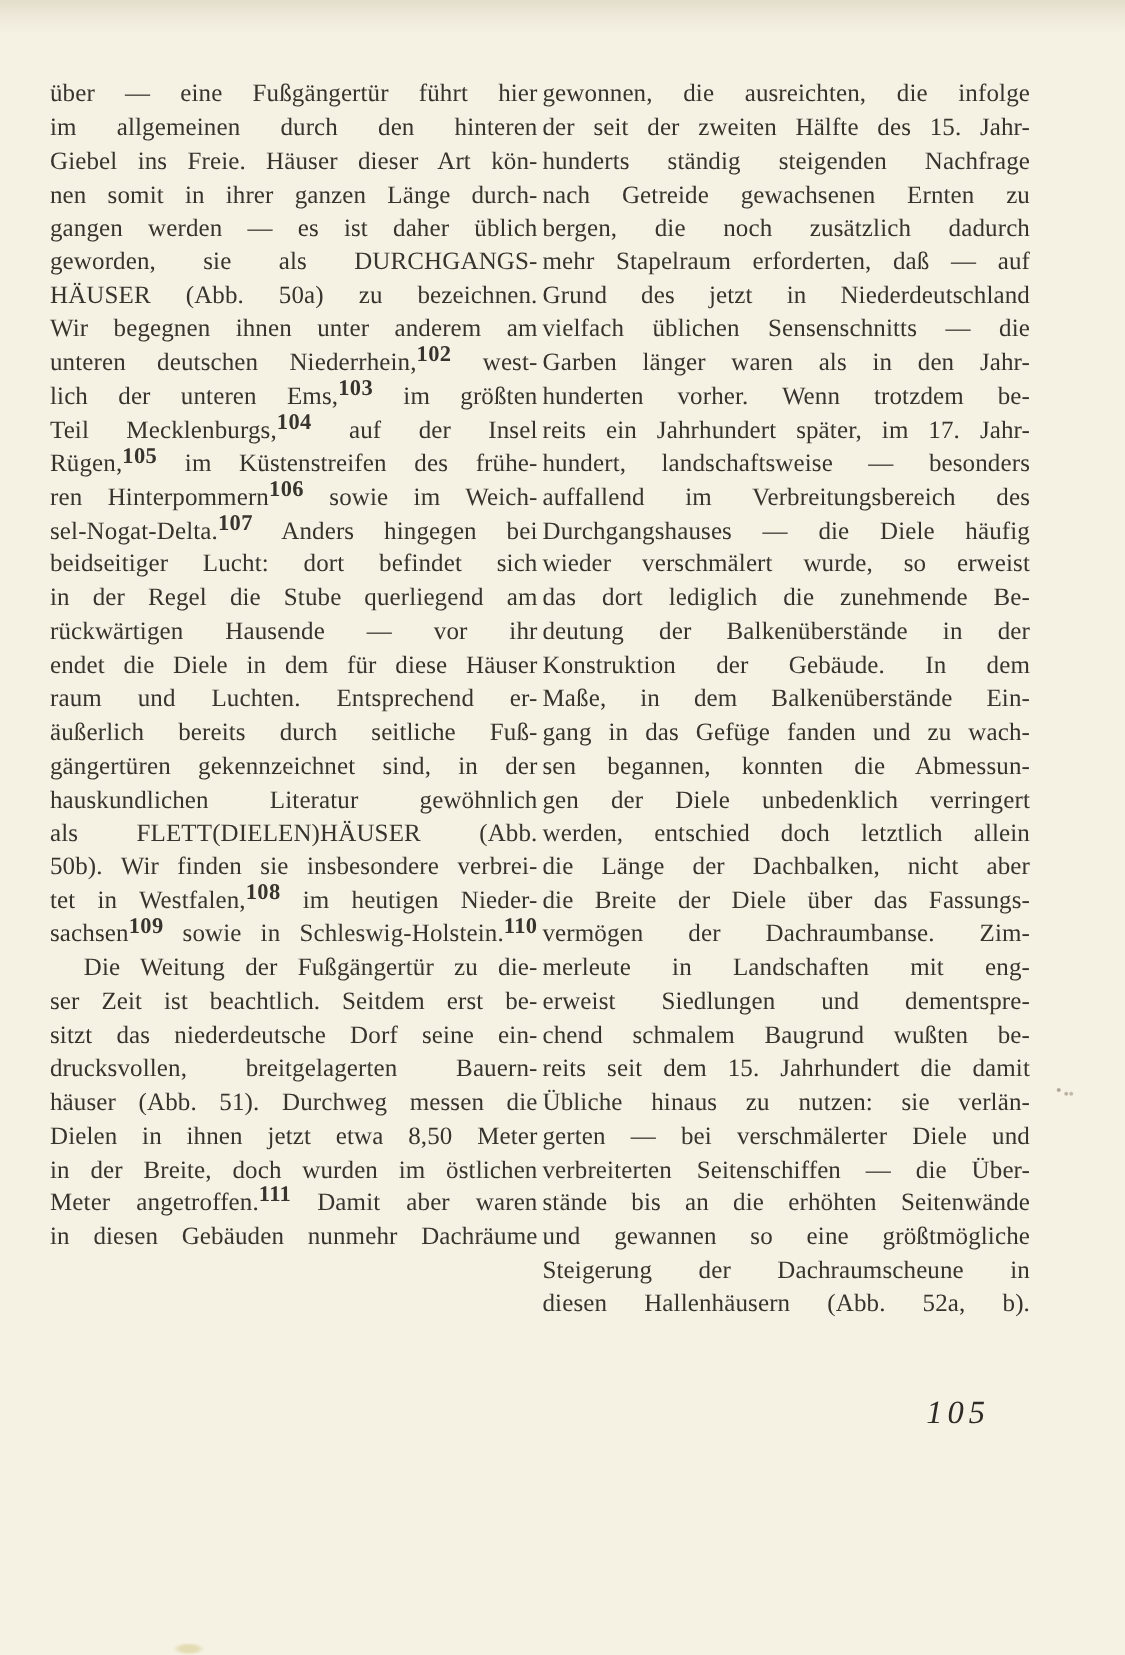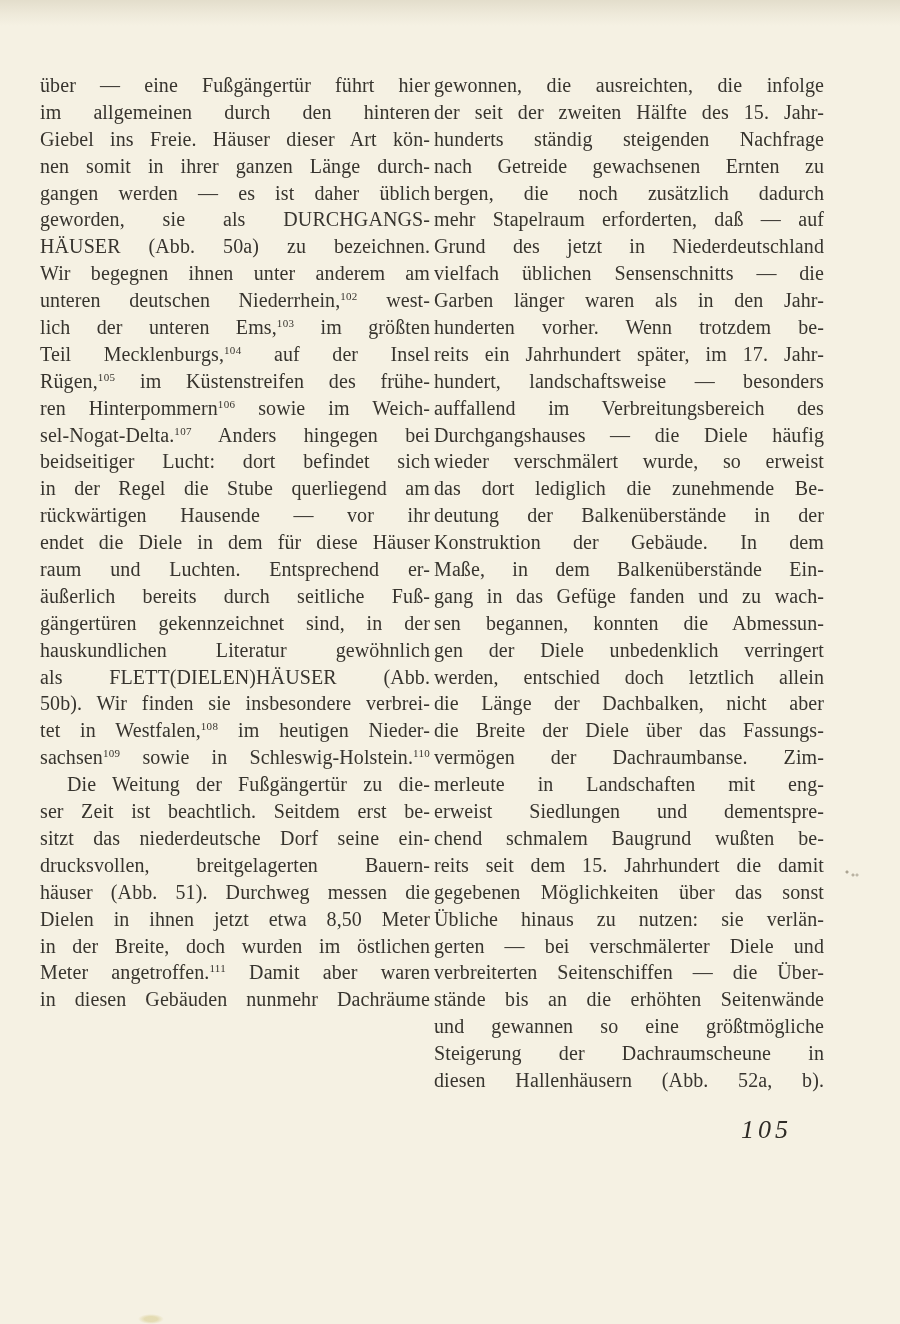--- a/index.html
+++ b/index.html
@@ -27,38 +27,37 @@
     left: 0; top: 0;
     width: 900px; height: 1324px;
     color: #37342e;
   }
   .col {
     position: absolute;
     top: 62px;
     width: 390px;
     font-size: 20px;
     line-height: 26.9px;
-    margin-top: 10px;
   }
   .col-left  { left: 40px;  }
   .col-right { left: 434px; }
   .line {
     height: 26.9px;
     text-align: justify;
     text-align-last: justify;
     white-space: normal;
     letter-spacing: 0.1px;
   }
   .line sup {
-    font-size: 11px;
+    font-size: 18px;
     line-height: 0;
     vertical-align: baseline;
     position: relative;
     top: -7px;
-    font-weight: 400;
+    font-weight: 700;
     letter-spacing: 0.3px;
   }
   .page-number {
     position: absolute;
     left: 741px;
     top: 1115px;
     font-style: italic;
     font-size: 26px;
     letter-spacing: 4px;
     color: #2f2c27;
@@ -149,21 +148,20 @@
       <div class="line">sen begannen, konnten die Abmessun-</div>
       <div class="line">gen der Diele unbedenklich verringert</div>
       <div class="line">werden, entschied doch letztlich allein</div>
       <div class="line">die Länge der Dachbalken, nicht aber</div>
       <div class="line">die Breite der Diele über das Fassungs-</div>
       <div class="line">vermögen der Dachraumbanse. Zim-</div>
       <div class="line">merleute in Landschaften mit eng-</div>
       <div class="line">erweist Siedlungen und dementspre-</div>
       <div class="line">chend schmalem Baugrund wußten be-</div>
       <div class="line">reits seit dem 15. Jahrhundert die damit</div>
-      <div class="line">gegebenen Möglichkeiten über das sonst</div>
       <div class="line">Übliche hinaus zu nutzen: sie verlän-</div>
       <div class="line">gerten — bei verschmälerter Diele und</div>
       <div class="line">verbreiterten Seitenschiffen — die Über-</div>
       <div class="line">stände bis an die erhöhten Seitenwände</div>
       <div class="line">und gewannen so eine größtmögliche</div>
       <div class="line">Steigerung der Dachraumscheune in</div>
       <div class="line">diesen Hallenhäusern (Abb. 52a, b).</div>
     </div>
 
   <div class="page-number">105</div>

